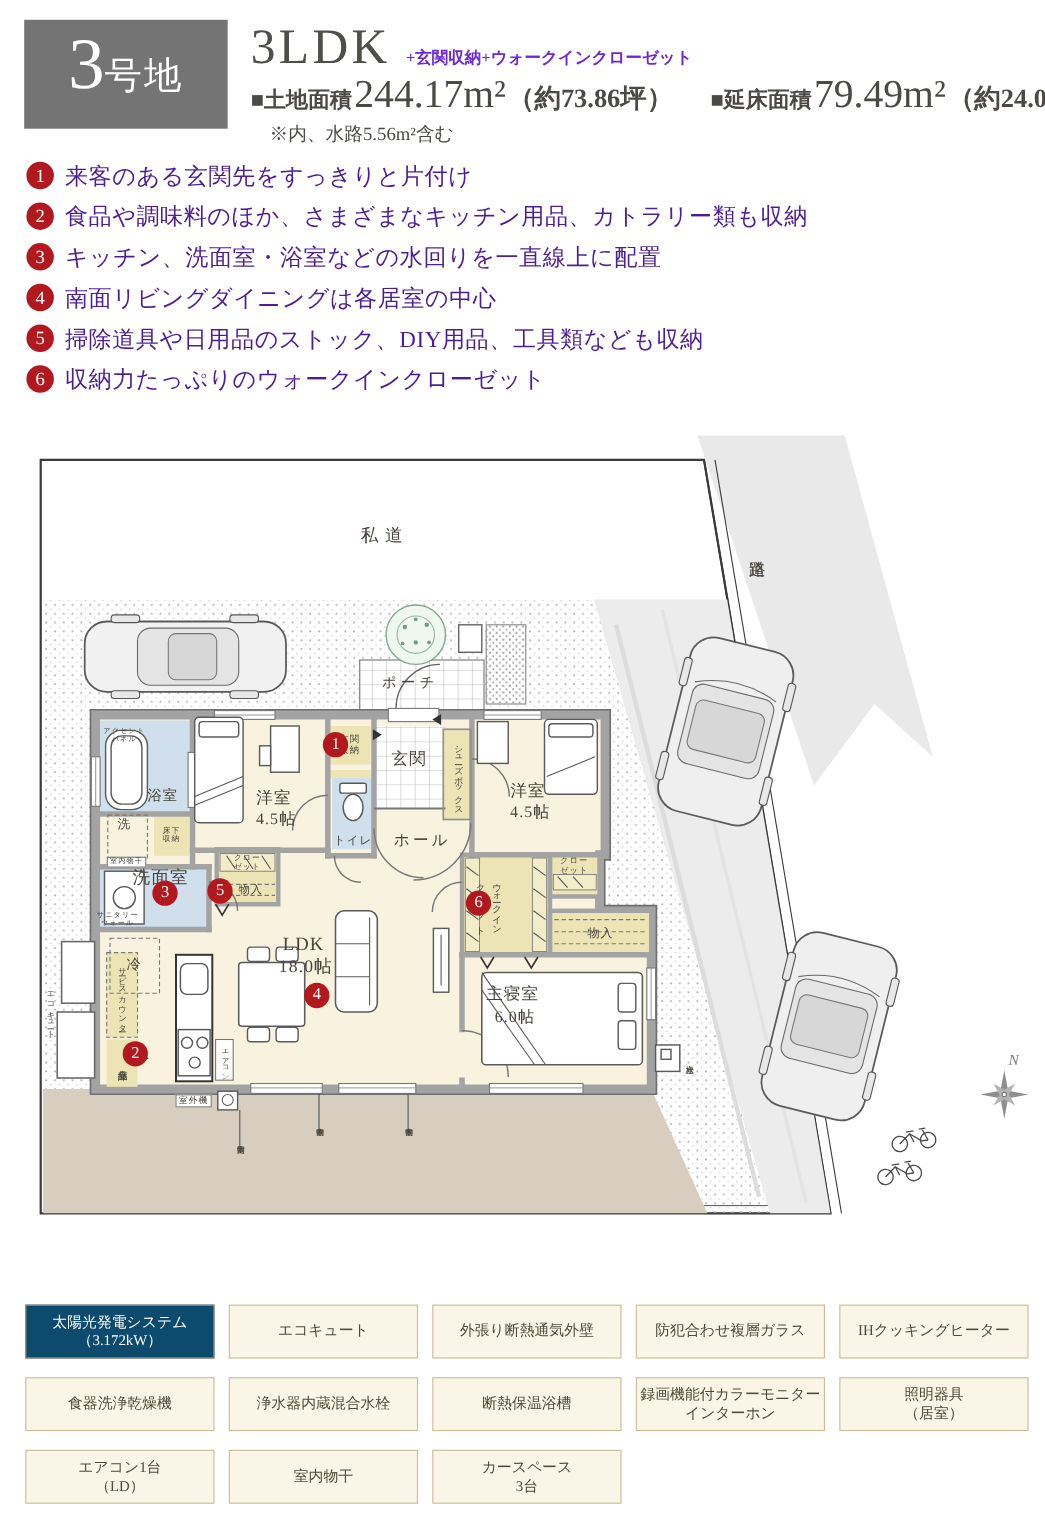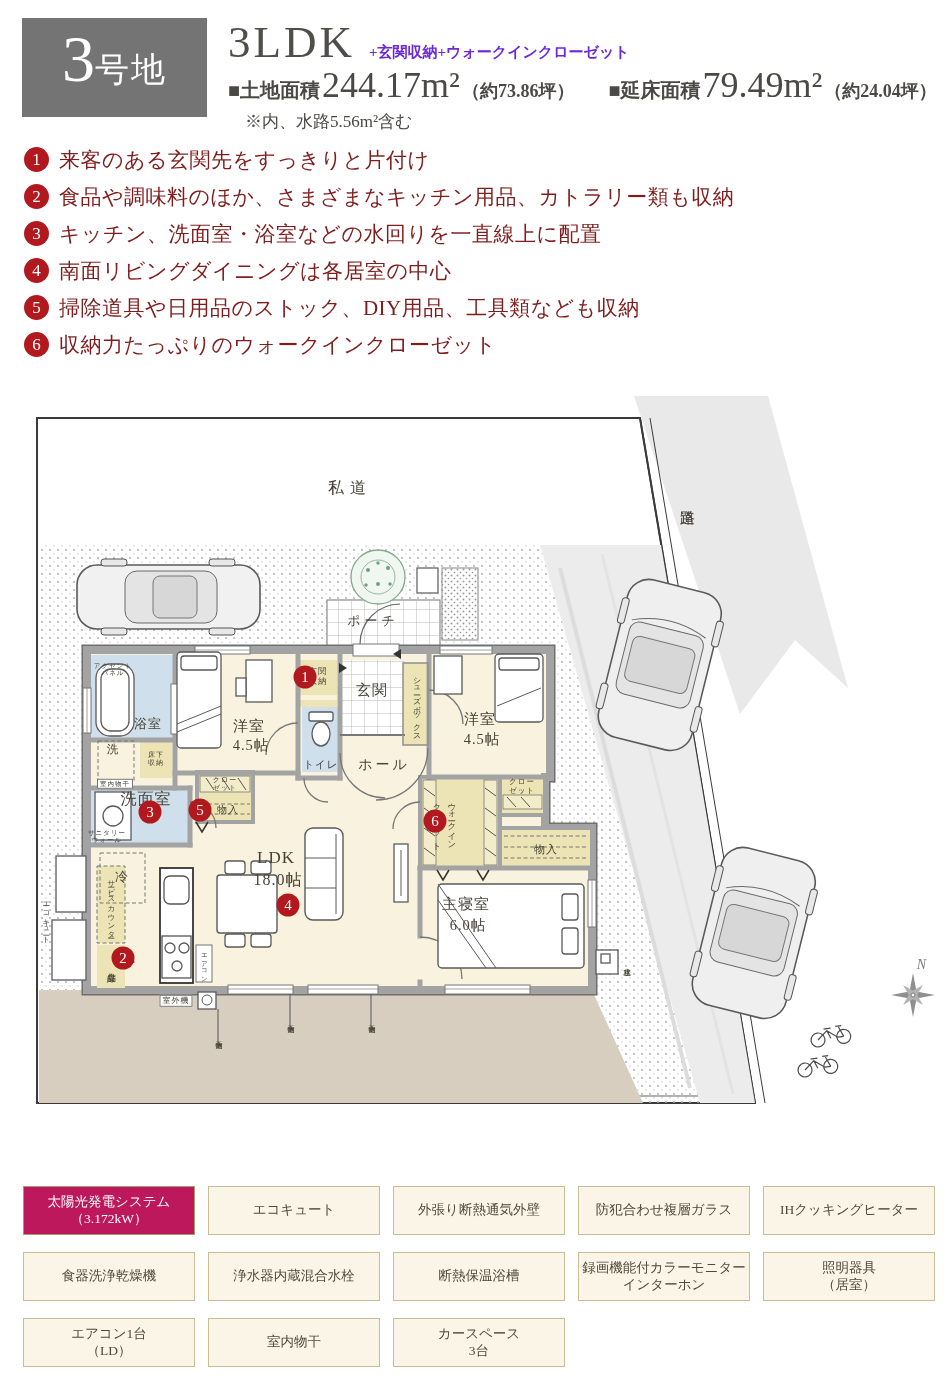--- a/index.html
+++ b/index.html
@@ -9,45 +9,45 @@
   .lot-badge{position:absolute;left:22px;top:18px;width:185px;height:99px;background:#757474;
              color:#fff;display:flex;align-items:baseline;justify-content:center;padding-top:8px;box-sizing:border-box;}
   .lot-num{font-size:66px;line-height:1;}
   .lot-suffix{font-size:34px;letter-spacing:2px;}
   .title-row{position:absolute;left:228px;top:16px;display:flex;align-items:baseline;}
   .plan-type{font-size:45px;letter-spacing:3px;color:#504e4a;}
   .plan-extra{font-size:15px;font-weight:bold;margin-left:14px;color:#6d28d9;}
   .area-row{position:absolute;left:228px;top:64px;display:flex;align-items:baseline;white-space:nowrap;color:#4b4945;}
   .area-label{font-size:20px;font-weight:bold;}
   .area-value{font-size:36px;margin:0 2px;}
-  .area-paren{font-size:18px;font-weight:bold;}
+  .area-paren{font-size:24px;font-weight:bold;}
   .area-gap{width:34px;}
   .area-note{position:absolute;left:245px;top:110px;font-size:17px;color:#4b4945;}
   
   .features{position:absolute;left:24px;top:147px;}
   .feature-row{display:flex;align-items:center;height:25px;margin-bottom:12px;}
   .fnum{width:25px;height:25px;border-radius:50%;background:#b2191f;color:#fff;display:flex;
         align-items:center;justify-content:center;font-size:17px;flex:0 0 25px;}
-  .ftext{font-size:21px;margin-left:10px;color:#7f1d1d;letter-spacing:0.5px;}
+  .ftext{font-size:21px;margin-left:10px;color:#4c1d95;letter-spacing:0.5px;}
   
   .plan{position:absolute;left:0;top:388px;width:950px;height:724px;}
   .plan svg{position:absolute;left:0;top:0;}
   .pl{position:absolute;transform:translate(-50%,-50%);text-align:center;color:#47433a;
       white-space:pre-line;line-height:1.15;letter-spacing:1px;}
   .v{writing-mode:vertical-rl;text-orientation:upright;letter-spacing:0;line-height:1;}
   .boxed{background:#fff;border:1px solid #777;padding:0 2px;white-space:nowrap;line-height:1.3;}
   .marker{position:absolute;transform:translate(-50%,-50%);width:23px;height:23px;border-radius:50%;
           background:#b2191f;color:#fff;display:flex;align-items:center;justify-content:center;font-size:15px;z-index:5;}
   .compass-n{font-style:italic;color:#7c7c7c;}
   
   .equip{position:absolute;left:23px;top:1186px;width:912px;display:grid;
          grid-template-columns:repeat(5,1fr);column-gap:13px;row-gap:17px;grid-auto-rows:49px;}
   .cell{background:#faf5e6;border:1px solid #c9bd98;color:#4e4a39;display:flex;align-items:center;
         justify-content:center;text-align:center;font-size:13.5px;white-space:pre-line;line-height:1.25;}
-  .cell.hl{background:#be185d;border-color:#a99a6c;color:#fff;}
+  .cell.hl{background:#0c4a6e;border-color:#a99a6c;color:#fff;}
 </style>
 </head>
 <body>
 
 <div class="page">
 
   <div class="lot-badge">
     <span class="lot-num">3</span>
     <span class="lot-suffix">号地</span>
   </div>

